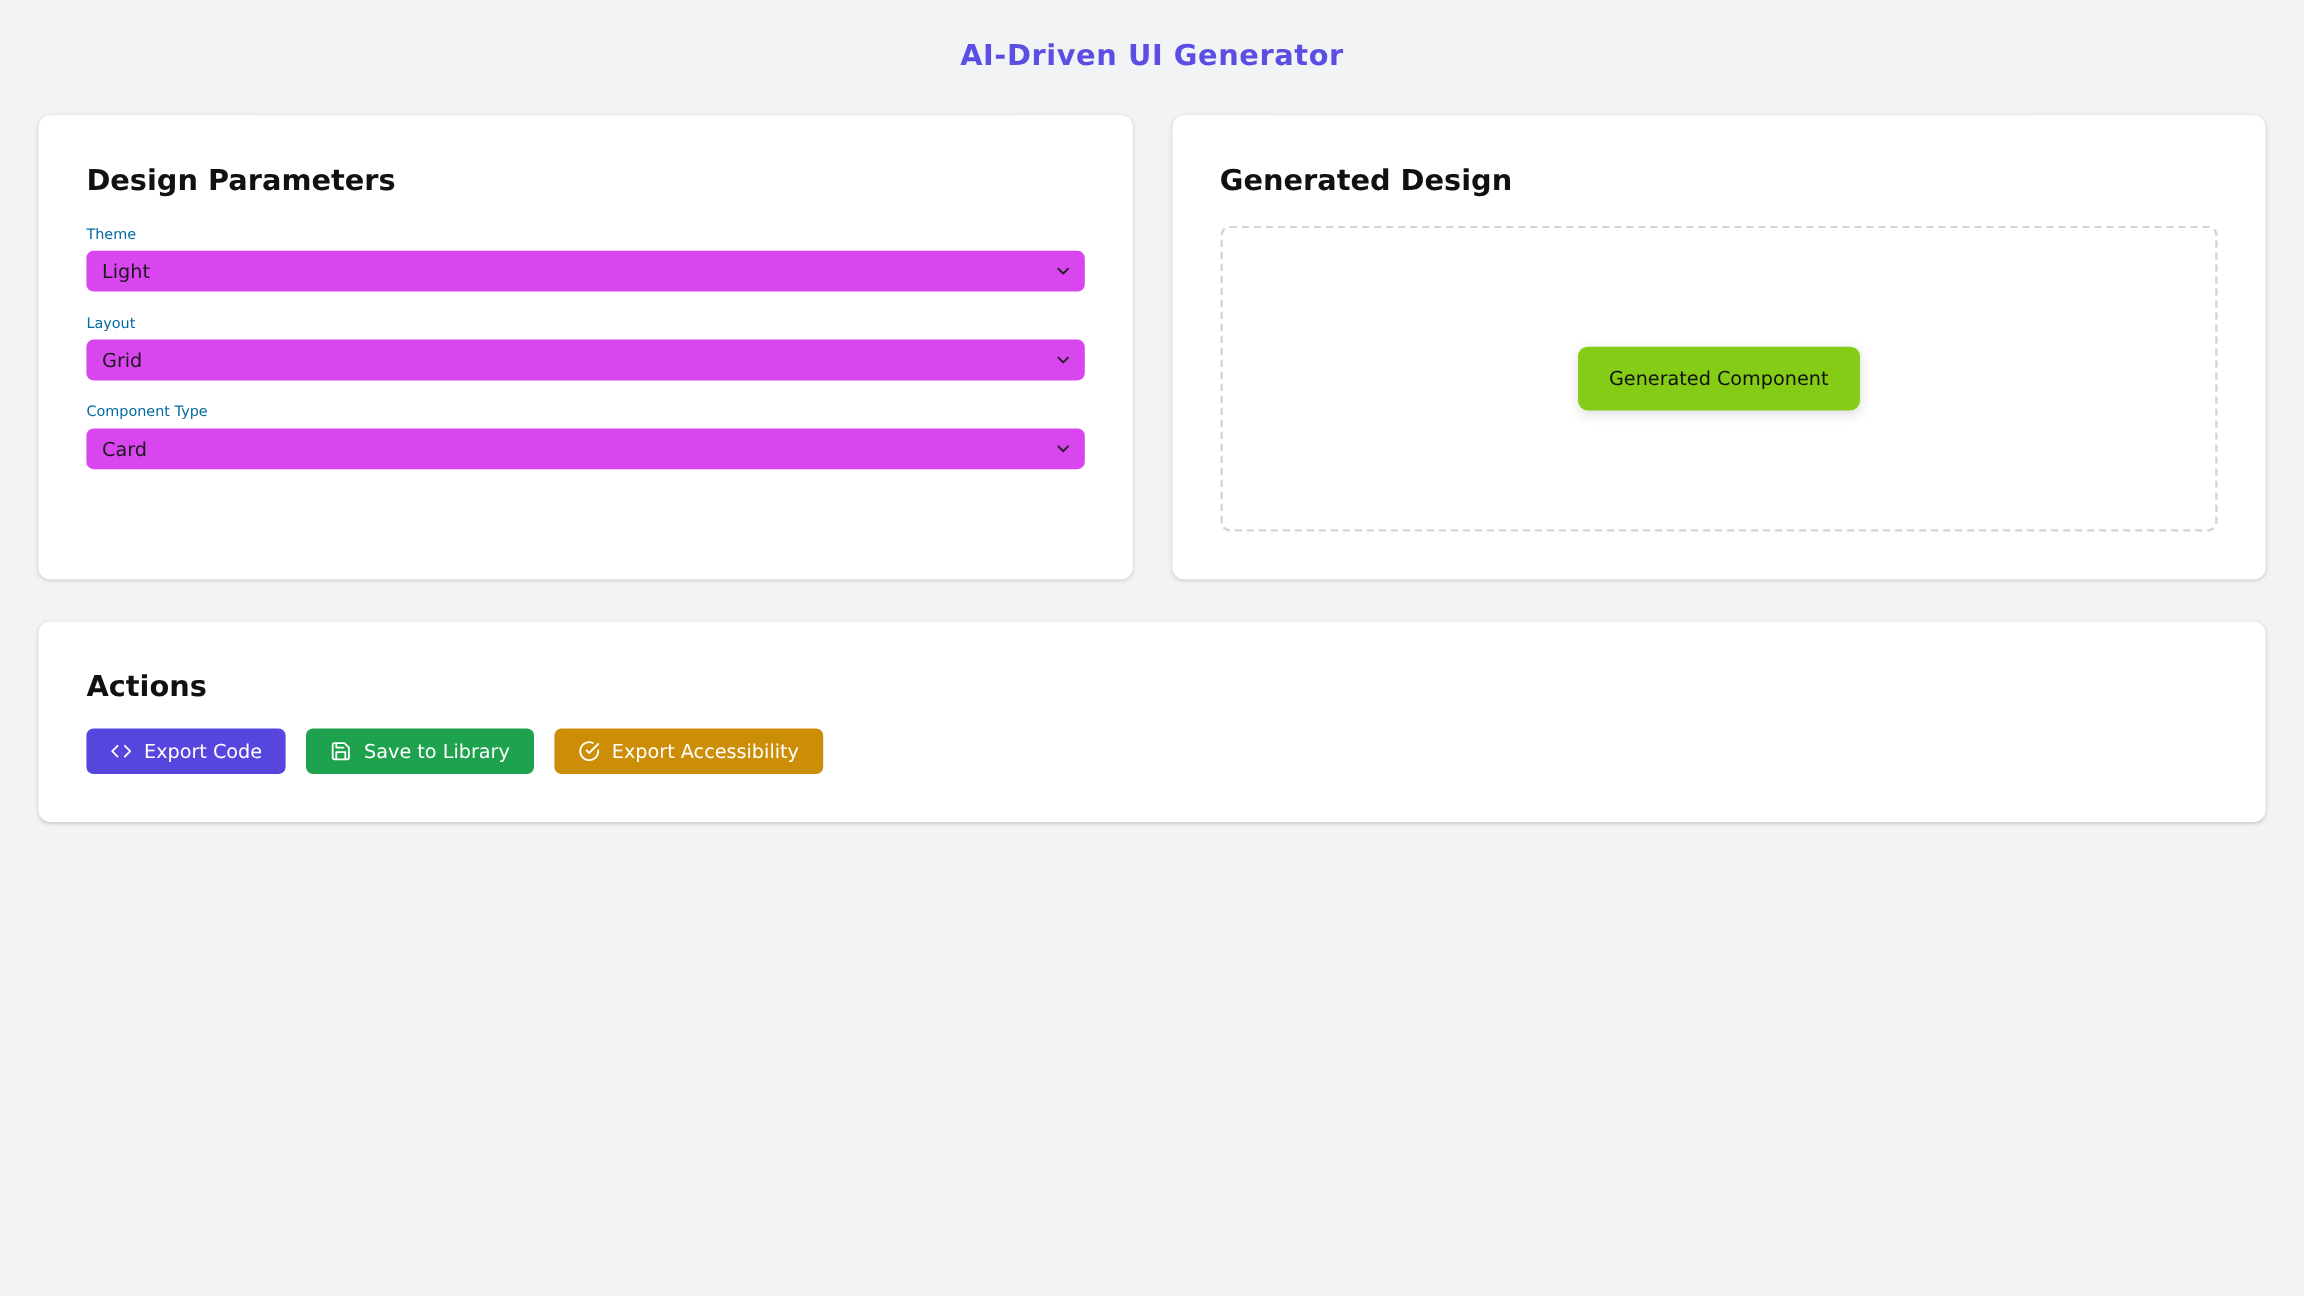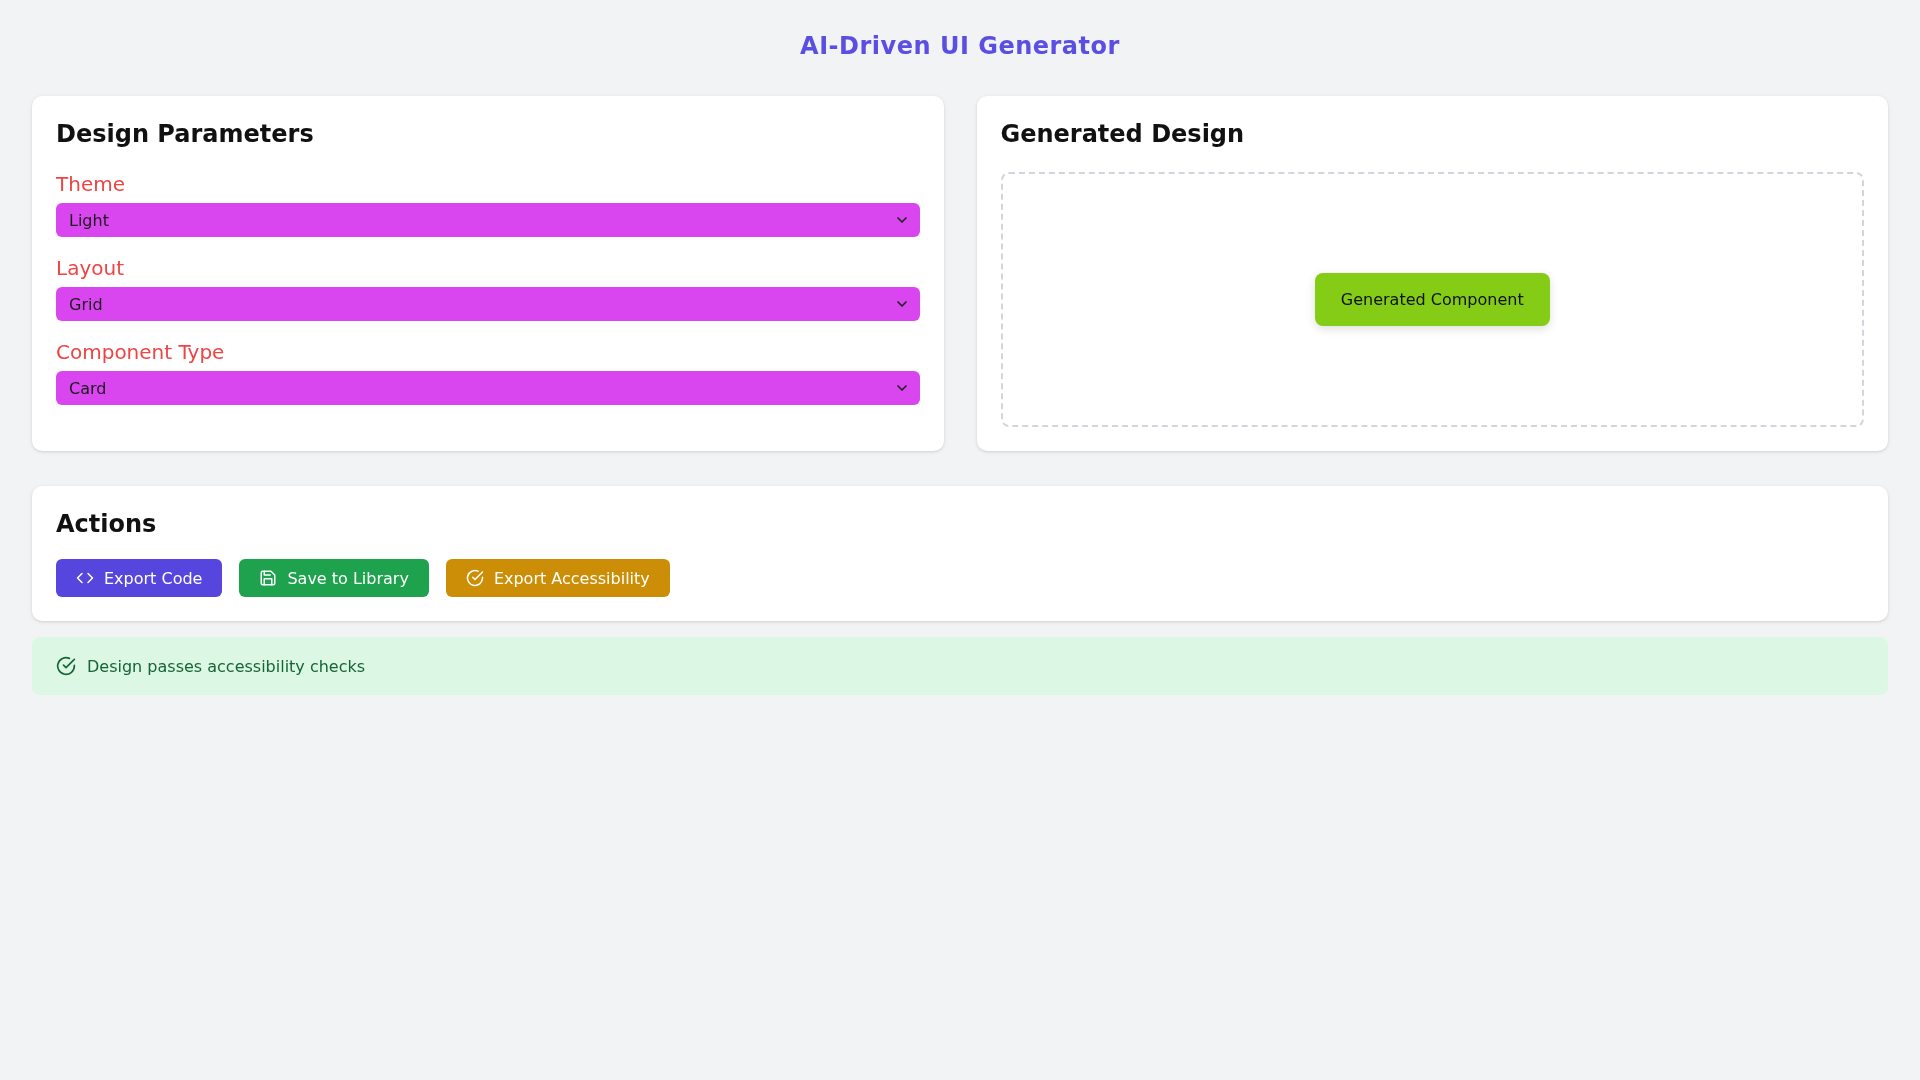--- a/index.html
+++ b/index.html
@@ -18,33 +18,33 @@
     font-size: 24px; font-weight: 700; letter-spacing: 0.5px;
     color: #5b4ee2;
   }
 
   .panels-row { display: flex; gap: 33px; margin-top: 36px; }
 
   .panel {
     background: #ffffff;
     border-radius: 10px;
     box-shadow: 0 1px 4px rgba(0,0,0,0.10), 0 1px 2px rgba(0,0,0,0.06);
-    padding: 24px;
+    padding: 40px;
   }
   .panel.half { flex: 1; min-height: 350px; }
 
   .panel h2 {
     margin: 0 0 24px 0;
     font-size: 24px; font-weight: 700; color: #111111;
   }
 
   .field { margin-bottom: 19px; }
   .field-label {
     display: block;
-    font-size: 20px; color: #ef4444;
+    font-size: 12px; color: #0369a1;
     margin-bottom: 7px;
   }
   .select-wrap { position: relative; }
   .select-wrap select {
     width: 100%; height: 34px;
     font-family: inherit; font-size: 16px; color: #1a1a1a;
     background: #d946ef;
     border: none; border-radius: 6px;
     padding: 0 36px 0 13px;
     appearance: none; -webkit-appearance: none; -moz-appearance: none;
@@ -192,23 +192,14 @@
               <path d="M22 11.08V12a10 10 0 1 1-5.93-9.14"></path>
               <polyline points="22 4 12 14.01 9 11.01"></polyline>
             </svg>
         </span>
         <span>Export Accessibility</span>
       </button>
 
     </div>
   </section>
 
-  <div class="status-banner">
-    <span>
-      <svg viewBox="0 0 24 24" fill="none" stroke="currentColor" stroke-width="2" stroke-linecap="round" stroke-linejoin="round">
-          <path d="M22 11.08V12a10 10 0 1 1-5.93-9.14"></path>
-          <polyline points="22 4 12 14.01 9 11.01"></polyline>
-        </svg>
-    </span>
-    <span>Design passes accessibility checks</span>
-  </div>
 
 </div>
 
 </body></html>

